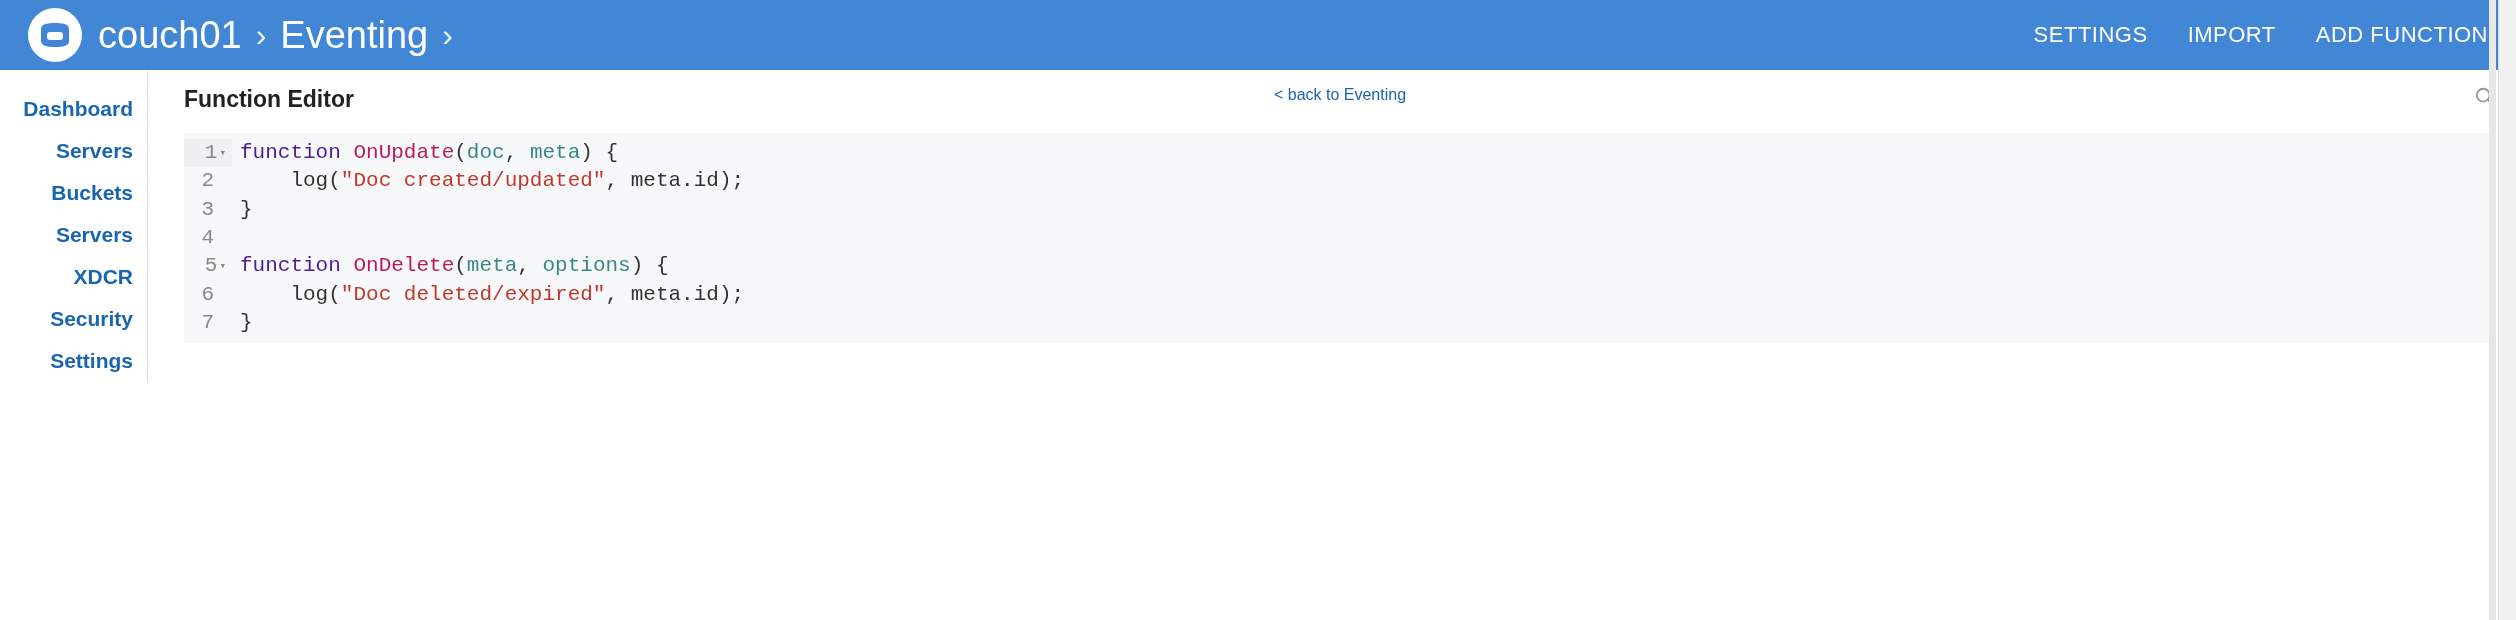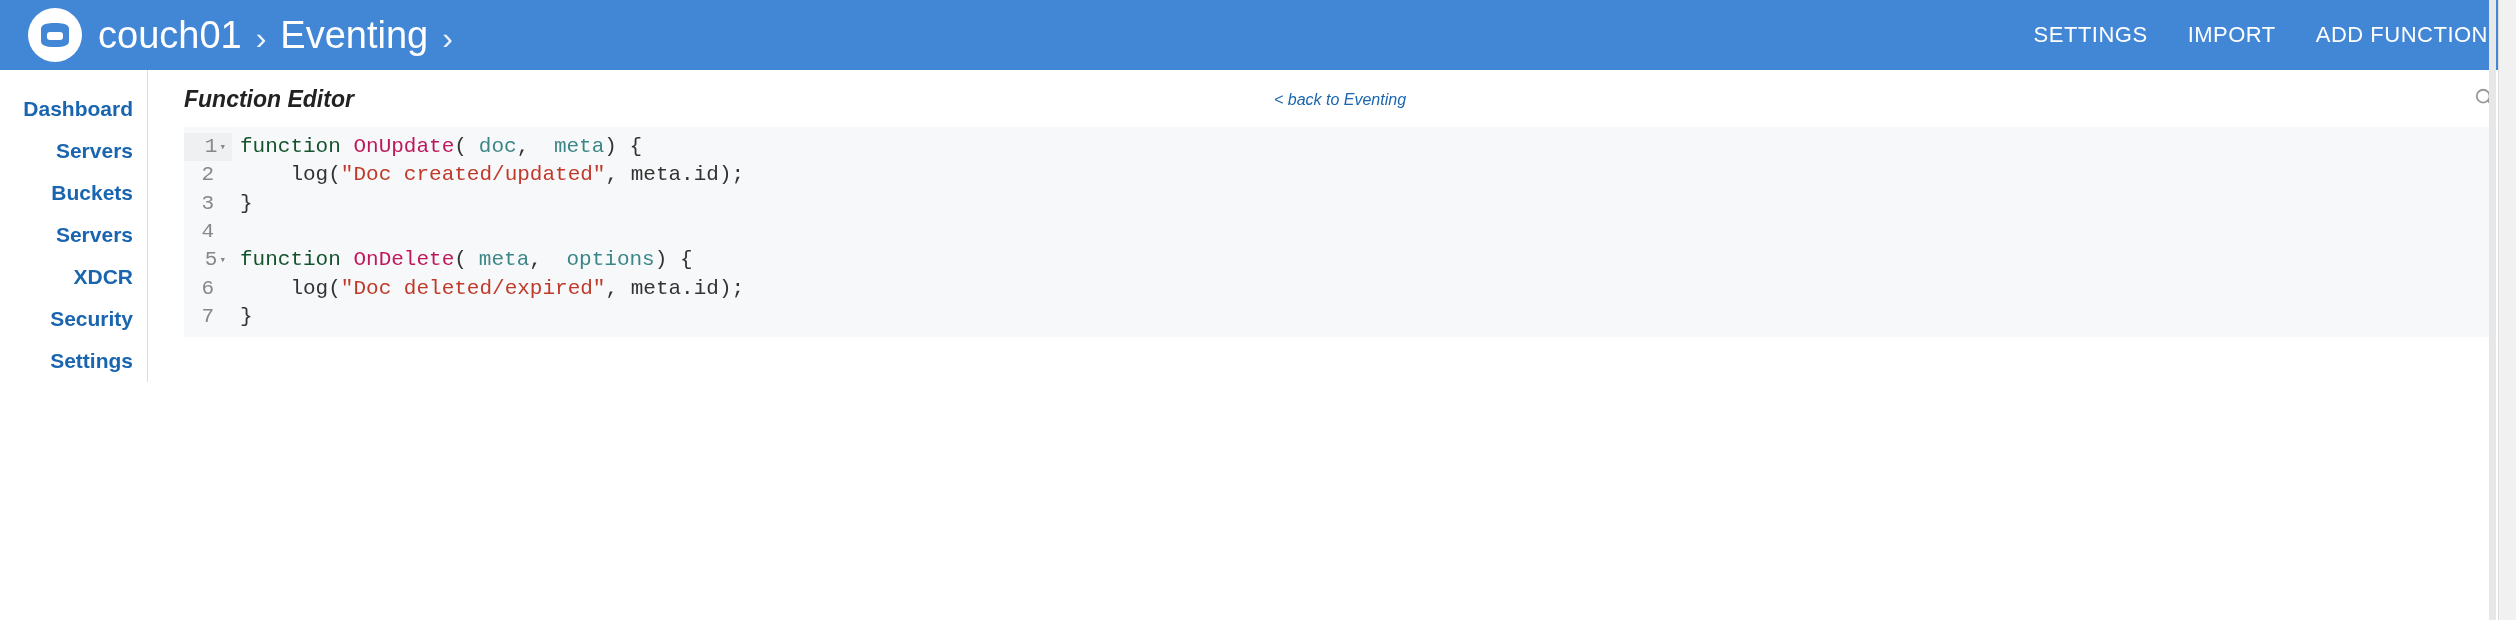--- a/index.html
+++ b/index.html
@@ -27,21 +27,21 @@
       height: 54px;
       background: #fff;
       border-radius: 50%;
       display: flex;
       align-items: center;
       justify-content: center;
     }
     .logo svg { display: block; }
     .breadcrumb {
       display: flex;
-      align-items: flex-end;
+      align-items: center;
       gap: 14px;
       font-size: 38px;
       font-weight: 400;
       color: #fff;
     }
     .breadcrumb-sep {
       font-size: 32px;
       opacity: 0.9;
     }
     .header-actions {
@@ -74,25 +74,24 @@
       text-align: right;
       width: 100%;
       font-weight: bold;
     }
     .content {
       flex: 1;
       padding: 16px 20px 0 36px;
     }
     .content-header {
       display: flex;
-      align-items: center;
+      align-items: flex-start;
       justify-content: space-between;
       position: relative;
-      margin-bottom: 14px;
-      font-style: italic;
+      margin-bottom: 20px;
     }
     .content-title {
       font-size: 23px;
       font-weight: 700;
       color: #222;
     }
     .back-link {
       color: #1a65b0;
       font-size: 16px;
       cursor: pointer;
@@ -128,23 +127,23 @@
     .fold-marker {
       font-size: 11px;
       color: #888;
     }
     .fold-spacer { display:inline-block; width: 10px; }
     .line-content {
       padding-left: 8px;
       white-space: pre;
     }
     .line-current .gutter { background: #eef0f2; }
-    .tok-kw { color: #14532d; }
+    .tok-kw { color: #4c1d95; }
     .tok-fn { color: #be185d; }
-    .tok-param { color: #3b8686; margin-left: 12px; }
+    .tok-param { color: #3b8686; }
     .tok-str { color: #c0392b; }
     .tok-plain { color: #333; }
     .scrollbar-right {
       position: fixed;
       right: 0;
       top: 0;
       bottom: 0;
       width: 18px;
       background: #f1f1f1;
       border-left: 1px solid #ddd;

